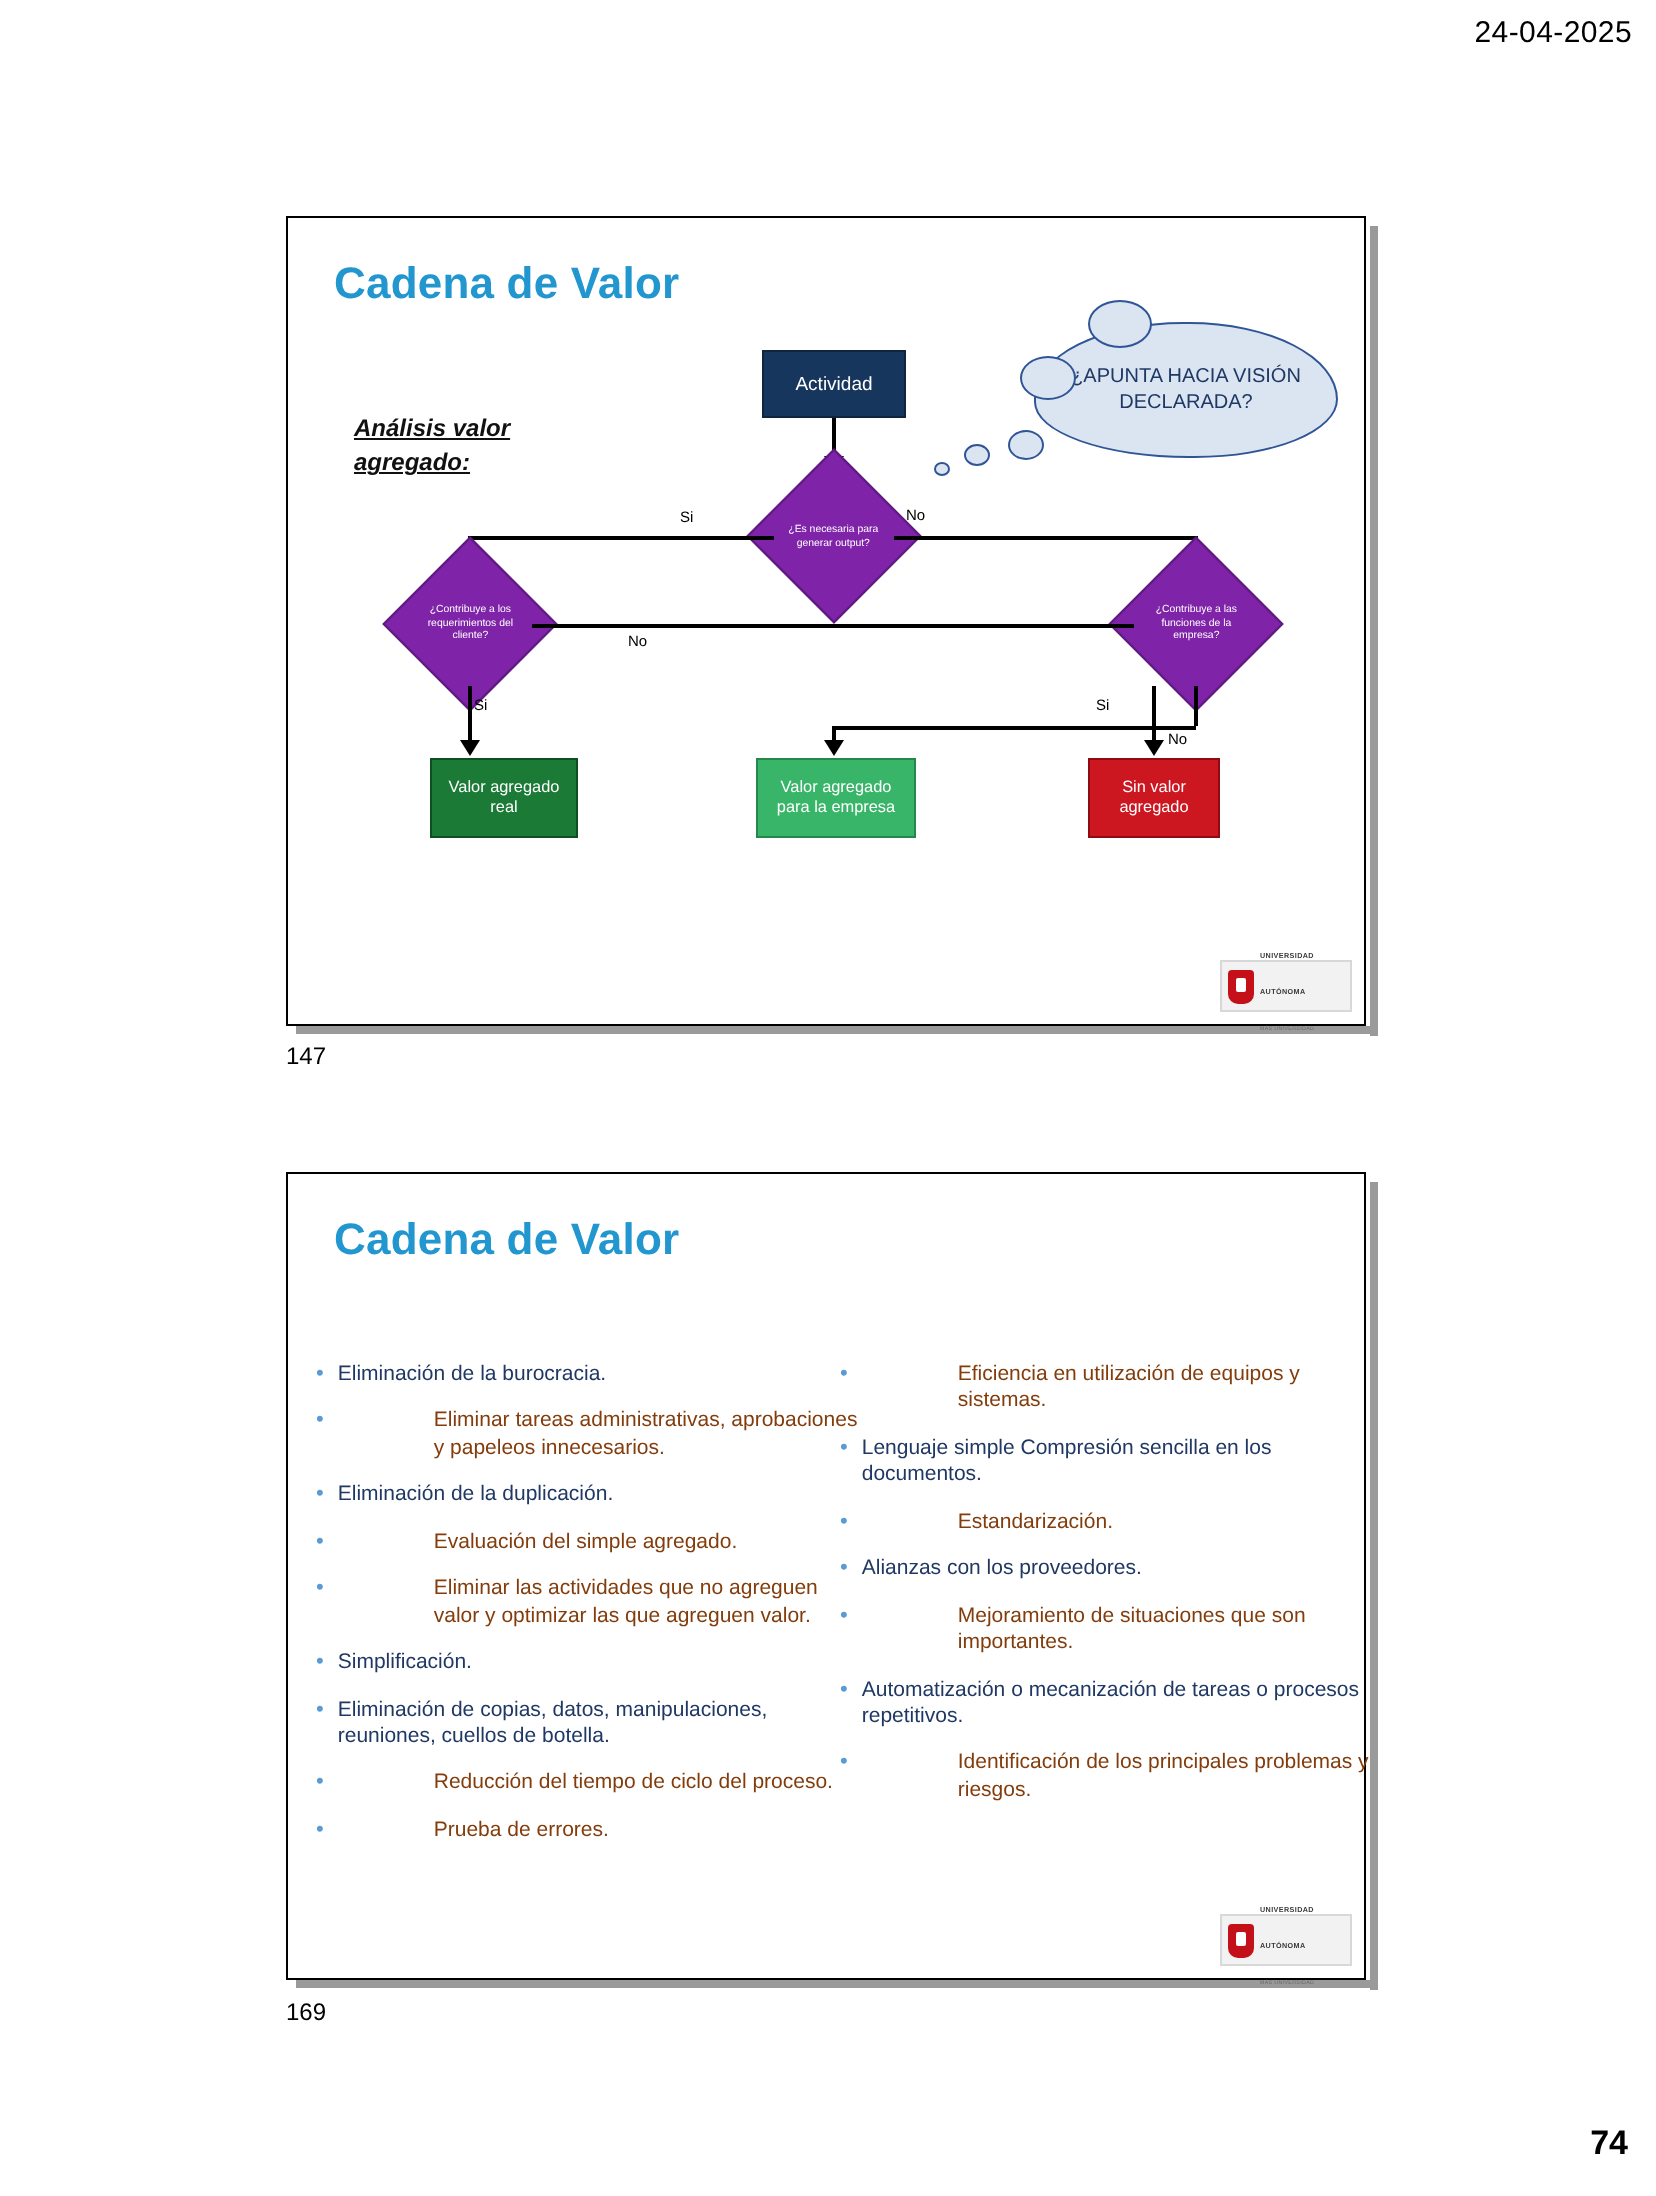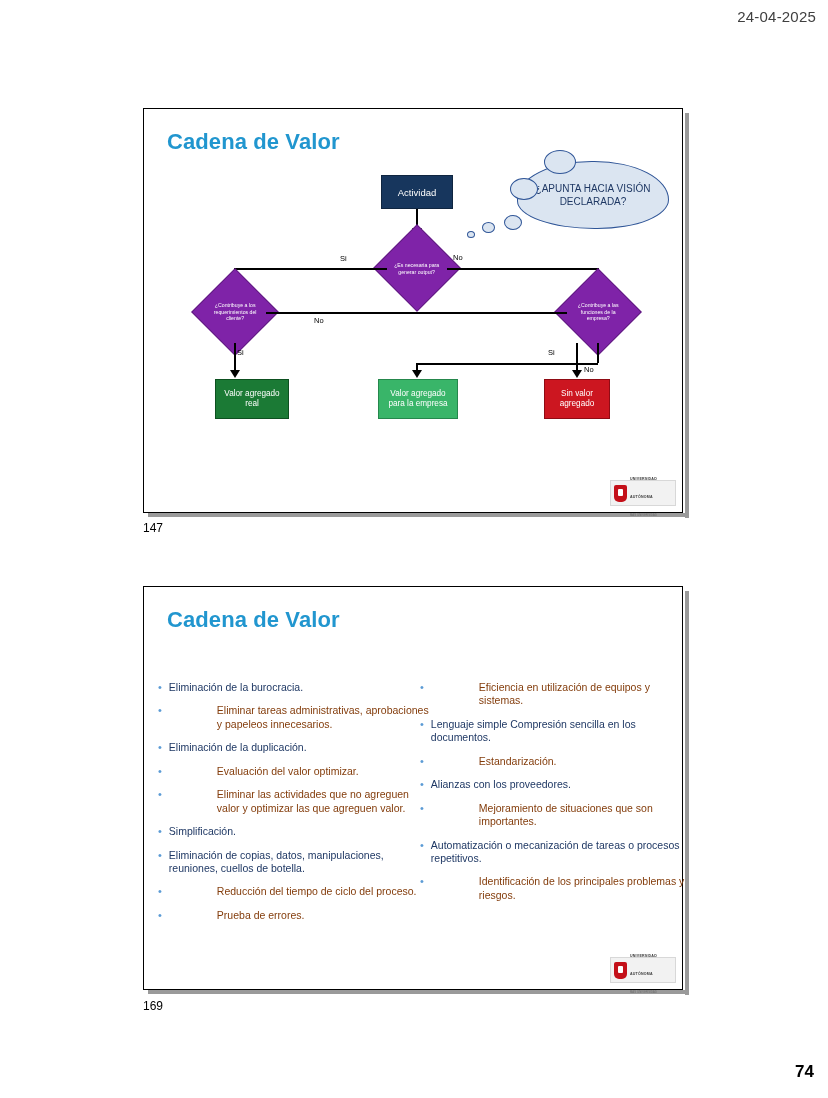--- a/index.html
+++ b/index.html
@@ -13,21 +13,21 @@
     font-family: "Liberation Sans", sans-serif;
     color: #000000;
     position: relative;
     overflow: hidden;
   }
   .page-date {
     position: absolute;
     top: 8px;
     right: 12px;
     font-size: 15px;
-    color: #404040;
+    color: #000000;
     letter-spacing: .2px;
     margin-left: 19px;
   }
   .page-number {
     position: absolute;
     bottom: 16px;
     right: 14px;
     font-size: 17px;
     font-weight: bold;
     color: #000;
@@ -272,20 +272,21 @@
 
 <div class="page-date">24-04-2025</div>
 <div class="page-number">74</div>
 
 <div class="slide-shadow" style="left:685px; top:113px; width:4px; height:405px;"></div>
 <div class="slide-shadow" style="left:148px; top:513px; width:541px; height:4px;"></div>
 
 <div class="slide" id="slide1">
   <div class="slide-title">Cadena de Valor</div>
 
+  <div class="analysis-label">Análisis valor agregado:</div>
 
   <div class="bubble" id="bub3"></div>
   <div class="bubble" id="bub2"></div>
   <div class="bubble" id="bub1"></div>
   <div class="cloud">¿APUNTA HACIA VISIÓN DECLARADA?</div>
 
   <div class="node box-activity">Actividad</div>
 
   <div class="edge v" style="left:272px; top:100px; height:20px;"></div>
   <div class="arrow-down" style="left:268px; top:119px;"></div>
@@ -358,21 +359,21 @@
     <div class="bullet">
         <span class="dot">•</span>
         <span class="txt c-brown">Eliminar tareas administrativas, aprobaciones y papeleos innecesarios.</span>
       </div>
     <div class="bullet">
         <span class="dot">•</span>
         <span class="txt c-blue">Eliminación de la duplicación.</span>
       </div>
     <div class="bullet">
         <span class="dot">•</span>
-        <span class="txt c-brown">Evaluación del valor optimizar.</span>
+        <span class="txt c-brown">Evaluación del simple agregado.</span>
       </div>
     <div class="bullet">
         <span class="dot">•</span>
         <span class="txt c-brown">Eliminar las actividades que no agreguen valor y optimizar las que agreguen valor.</span>
       </div>
     <div class="bullet">
         <span class="dot">•</span>
         <span class="txt c-blue">Simplificación.</span>
       </div>
     <div class="bullet">

